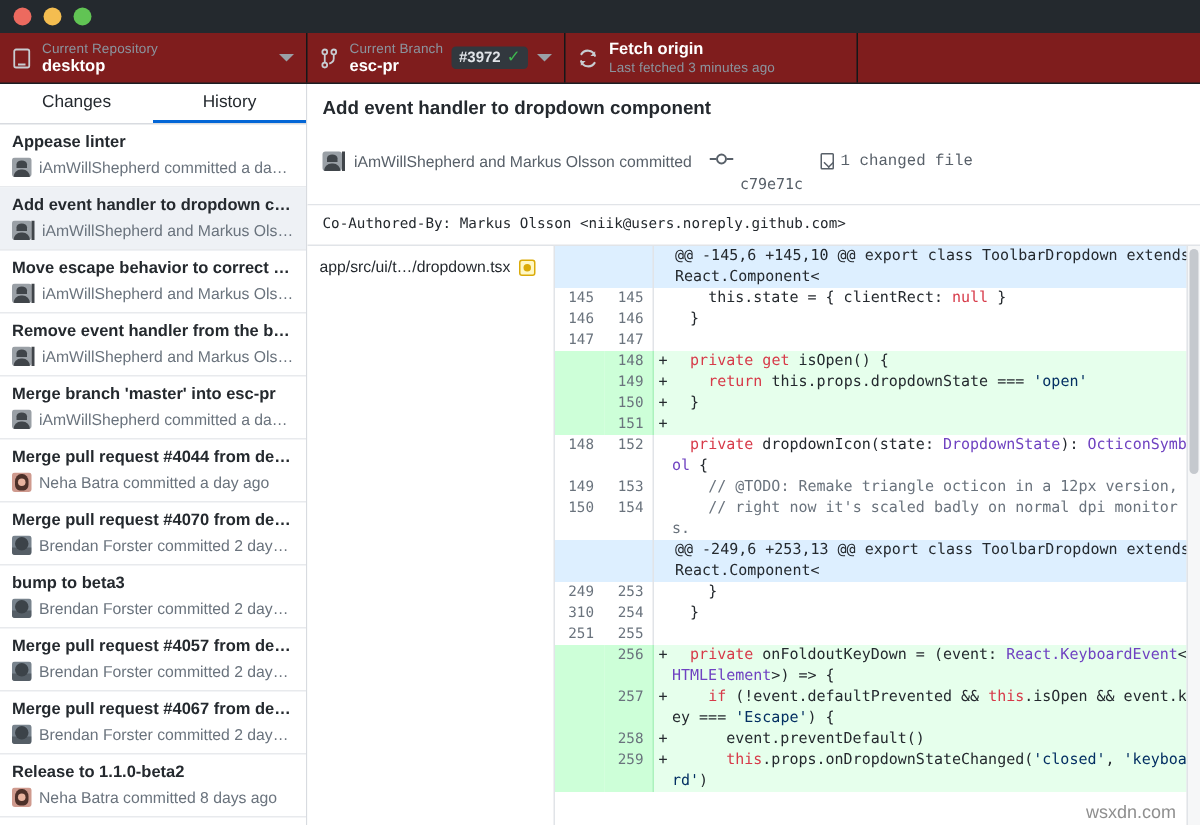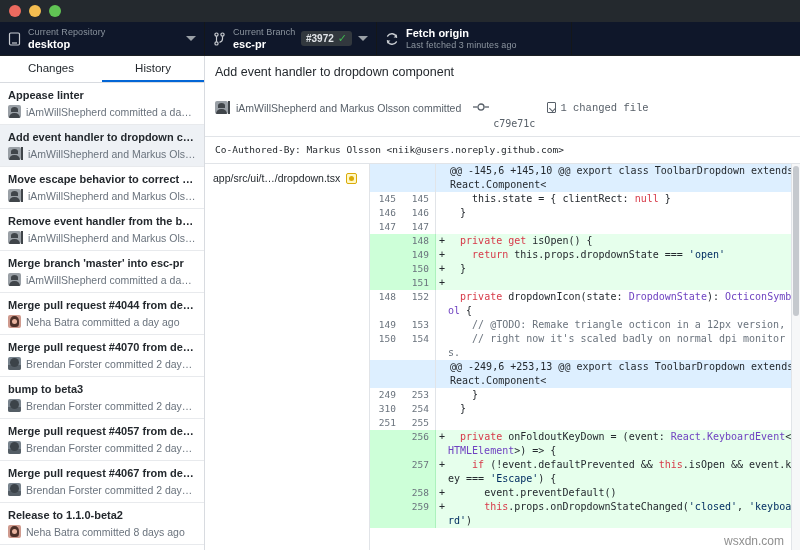--- a/index.html
+++ b/index.html
@@ -18,21 +18,21 @@
     flex: 0 0 22px;
   }
   .traffic { display: flex; gap: 8px; align-items: center; }
   .dot { width: 12px; height: 12px; border-radius: 50%; }
   .dot.red { background: #ec6a5f; }
   .dot.yellow { background: #f4bd50; }
   .dot.green { background: #61c454; }
 
   
   .toolbar {
-    height: 34px; background: #0f172a; display: flex;
+    height: 34px; background: #7f1d1d; display: flex;
     flex: 0 0 34px; align-items: stretch;
     border-bottom: 1px solid #1b1f23;
   }
   .tb-cell {
     display: flex; align-items: center; position: relative;
     border-right: 1px solid #141719;
     padding: 0 8px; cursor: default;
   }
   .tb-repo { width: 205px; }
   .tb-branch { width: 172px; }
@@ -126,21 +126,21 @@
   .avatar-pair .avatar { position:absolute; left:0; top:0; }
   .avatar-pair .bar {
     position:absolute; right:0; top:0; width:2px; height:13px; background:#40454a;
   }
 
   
   .main { flex: 1 1 auto; display: flex; flex-direction: column; min-width: 0; min-height: 0; background:#fff; }
   .commit-header {
     flex: 0 0 auto; padding: 8px 10px 7px 10px; border-bottom: 1px solid #e1e4e8; background: #fff;
   }
-  .ch-title { font-size: 12.5px; font-weight: normal; color: #24292e; line-height: 17px; }
+  .ch-title { font-size: 12.5px; font-weight: bold; color: #24292e; line-height: 17px; }
   .ch-meta { display: flex; align-items: center; margin-top: 5px; font-size: 10.5px; color: #586069; gap: 6px; }
   .sha-group { display: flex; align-items: center; gap: 4px; margin-left: 6px; }
   .sha-icon { color: #586069; font-size: 11px; letter-spacing: -1px; }
   .sha { font-family: "DejaVu Sans Mono", monospace; font-size: 10px; color: #586069; margin-top: 32px; }
   .files-group { display: flex; align-items: center; gap: 4px; margin-left: 6px; font-family: Liberation Mono, monospace; }
   .file-icon {
     width: 9px; height: 11px; border: 1px solid #586069; border-radius: 1px;
     position: relative; flex: 0 0 9px;
   }
   .file-icon::after {

